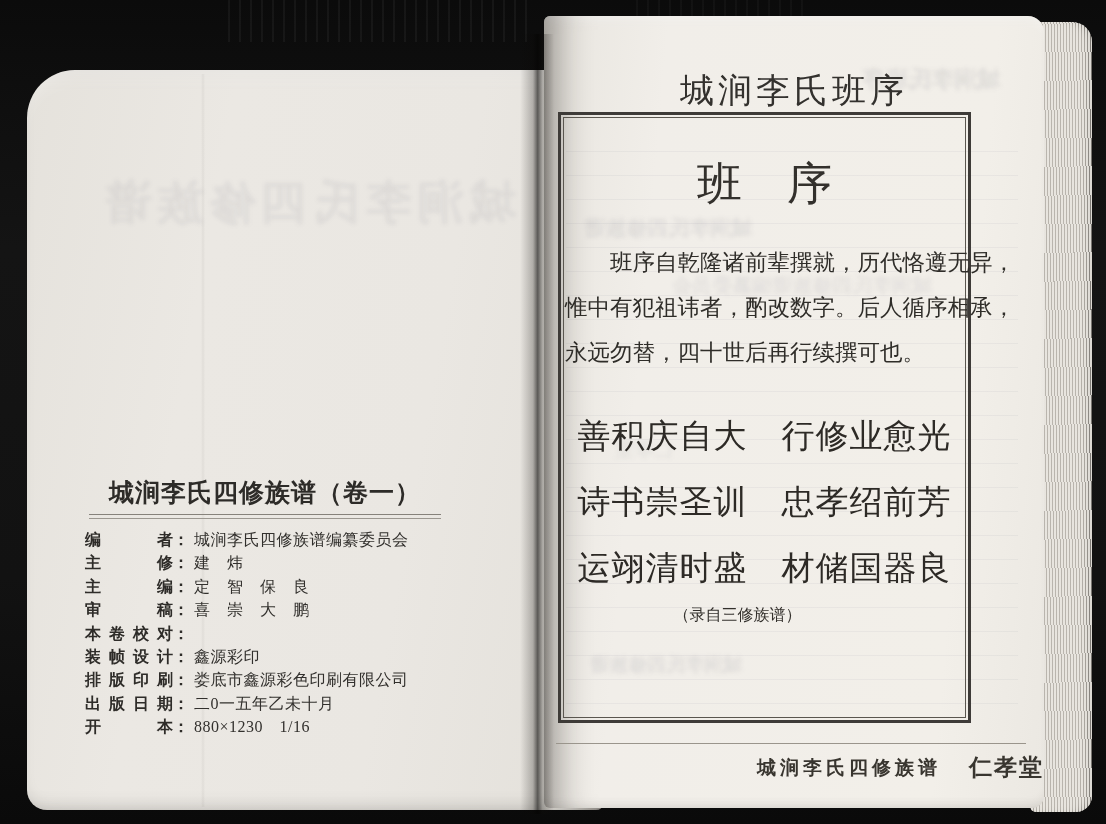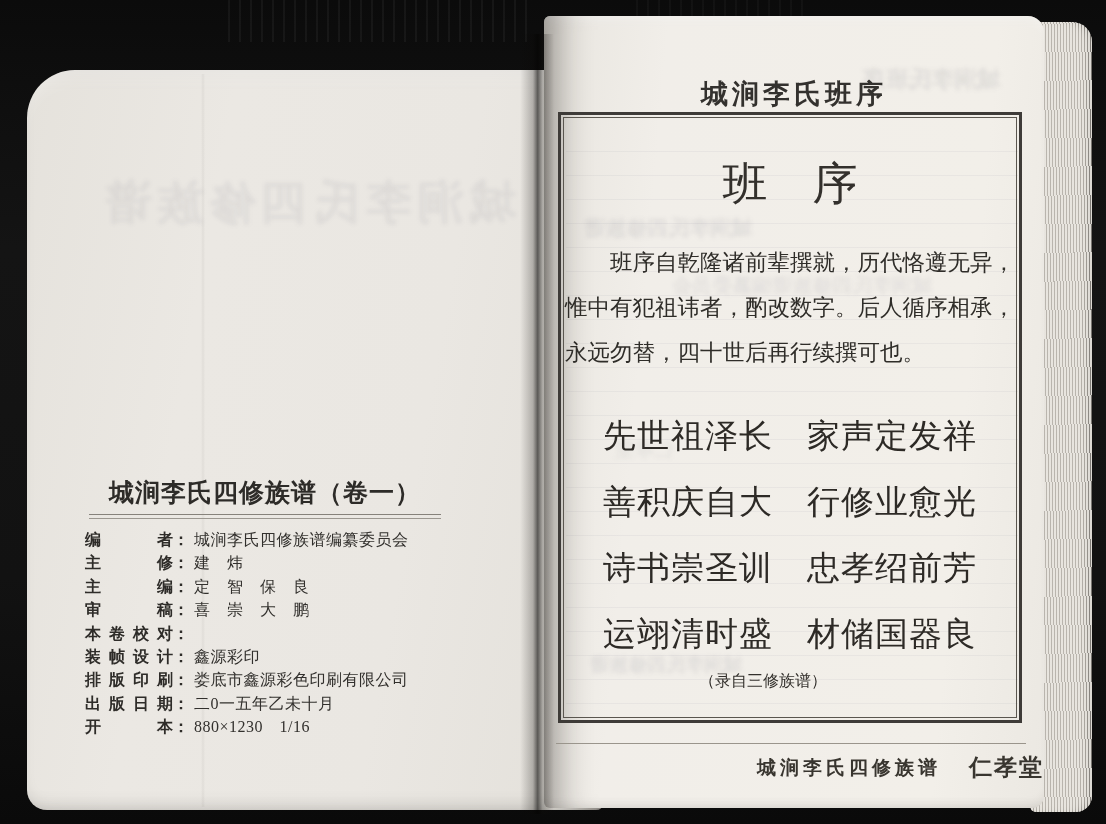--- a/index.html
+++ b/index.html
@@ -52,32 +52,32 @@
 
   
   .page-right{
     position:absolute;left:544px;top:16px;width:500px;height:792px;z-index:2;
     background:linear-gradient(95deg,#e8e5df 0%,#f1eee9 22%,#f2efe9 80%,#ebe8e2 100%);
     border-radius:6px 16px 12px 6px;
     box-shadow:inset 40px 0 36px -30px rgba(25,20,15,0.45),
                inset 0 10px 14px -10px rgba(255,255,255,0.7),
                inset 0 -8px 14px -10px rgba(40,35,30,0.2);
   }
-  .rp-header{position:absolute;left:0;top:60px;width:100%;text-align:center;
-    font-size:27px;font-weight:bold;letter-spacing:4px;color:#33312e;white-space:nowrap;}
+  .rp-header{position:absolute;left:0;top:52px;width:100%;text-align:center;
+    font-size:34px;font-weight:normal;letter-spacing:4px;color:#33312e;white-space:nowrap;}
   .ghost-lines{position:absolute;left:22px;top:112px;width:452px;height:586px;z-index:0;
     background:repeating-linear-gradient(180deg,transparent 0 23px,rgba(70,72,98,0.05) 23px 24px);
     filter:blur(.6px);}
   .ghost-g1{left:318px;top:48px;font-size:23px;color:rgba(58,60,80,0.10);}
   .ghost-g2{left:40px;top:198px;font-size:21px;color:rgba(58,60,80,0.09);}
   .ghost-g3{left:128px;top:256px;font-size:20px;color:rgba(58,60,80,0.07);}
   .ghost-g4{left:46px;top:636px;font-size:19px;color:rgba(58,60,80,0.09);}
   .ghost-g5{left:70px;top:420px;font-size:20px;color:rgba(58,60,80,0.06);}
 
-  .frame{position:absolute;left:14px;top:96px;width:464px;height:611px;z-index:1;
+  .frame{position:absolute;left:14px;top:96px;width:413px;height:611px;z-index:1;
     border:3px solid #3e3b38;}
   .frame-inner{position:absolute;inset:2px;border:1px solid #5a564f;}
   .bp-title{margin-top:36px;text-align:center;font-size:45px;color:#33302c;white-space:nowrap;}
   .bp-para{margin:26px 8px 0 1px;font-size:22.5px;line-height:45px;color:#2f2d29;}
   .bp-para .pline{white-space:nowrap;}
   .bp-para .indent{text-indent:2em;}
   .bp-couplets{margin-top:28px;text-align:center;font-size:33px;line-height:66px;
     letter-spacing:1px;color:#2d2a26;}
   .bp-couplets div{white-space:nowrap;}
   .bp-attribution{margin-top:4px;text-align:center;padding-right:54px;font-size:16px;color:#33302c;white-space:nowrap;}
@@ -166,21 +166,20 @@
       <div class="frame-inner">
         <div class="bp-title">班　序</div>
 
         <div class="bp-para">
           <div class="pline indent">班序自乾隆诸前辈撰就，历代恪遵无异，</div>
           <div class="pline">惟中有犯祖讳者，酌改数字。后人循序相承，</div>
           <div class="pline">永远勿替，四十世后再行续撰可也。</div>
         </div>
 
         <div class="bp-couplets">
-          <div>先世祖泽长　家声定发祥</div>
           <div>善积庆自大　行修业愈光</div>
           <div>诗书崇圣训　忠孝绍前芳</div>
           <div>运翊清时盛　材储国器良</div>
         </div>
 
         <div class="bp-attribution">（录自三修族谱）</div>
       </div>
     </div>
 
     <div class="rp-footrule"></div>

